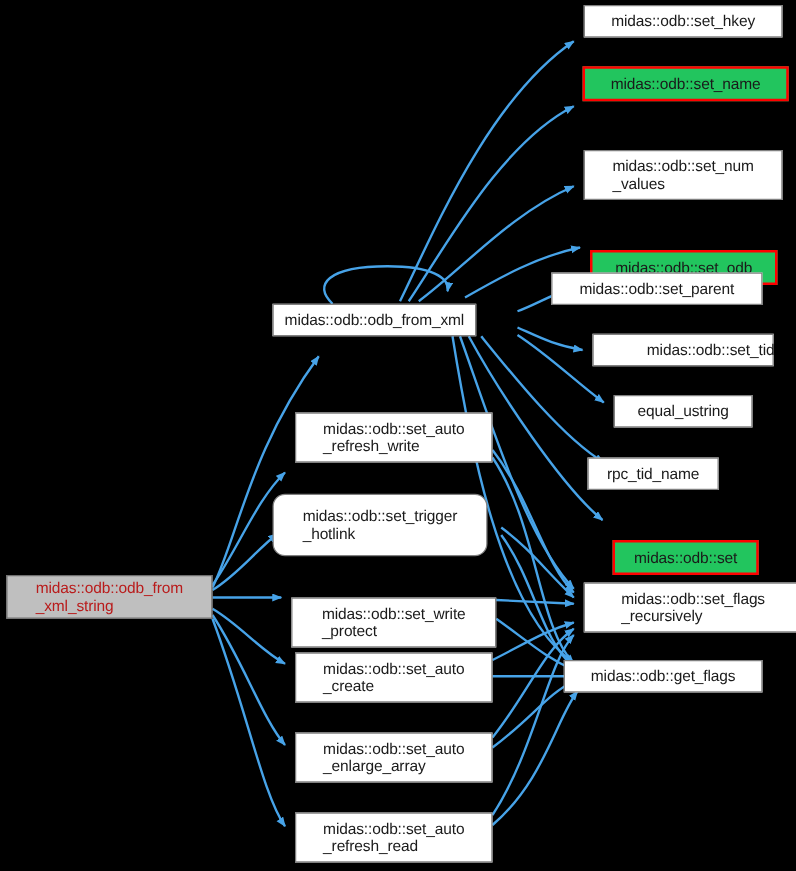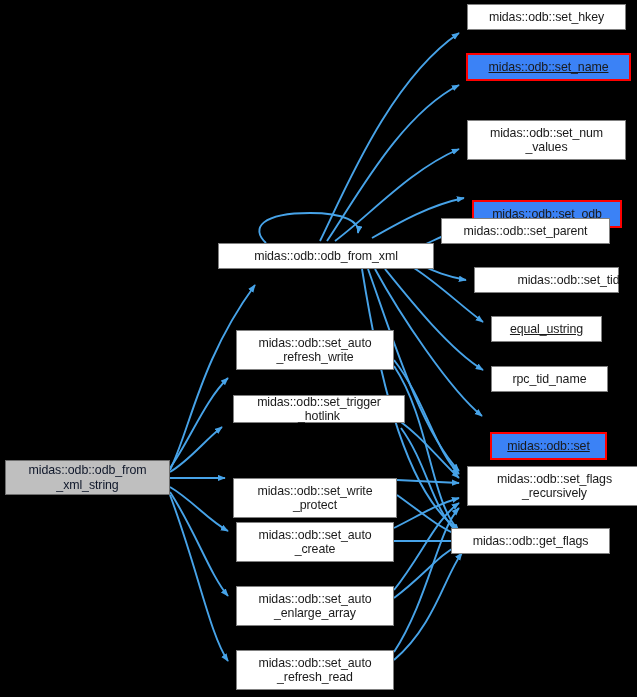--- a/index.html
+++ b/index.html
@@ -22,39 +22,37 @@
     width: 637px;
     height: 697px;
     pointer-events: none;
   }
   .node {
     position: absolute;
     box-sizing: border-box;
     display: flex;
     align-items: center;
     justify-content: center;
-    text-align: center;
     font-size: 12.4px;
     line-height: 14.5px;
     color: #1a1a1a;
     background: #ffffff;
     border: 1px solid #808080;
     white-space: pre-line;
     letter-spacing: -0.1px;
     z-index: 5;
   }
   .node.highlight {
     background: #bfbfbf;
     border: 1px solid #6e6e6e;
-    color: #0f172a;
+    color: #b91c1c;
   }
   .node.alert {
-    background: #3b82f6;
+    background: #22c55e;
     border: 2px solid #ff0000;
-    text-decoration: underline;
   }
 </style>
 </head>
 <body>
 
 <div id="canvas">
 
   <svg id="edges" viewBox="0 0 637 697" xmlns="http://www.w3.org/2000/svg">
     <defs>
       <marker id="ah" markerWidth="9" markerHeight="9" refX="7.2" refY="3.2" orient="auto" markerUnits="userSpaceOnUse">
@@ -92,41 +90,41 @@
         <path d="M394,590 C422,555 435,520 459,503" marker-end="url(#ah)"></path>
         <path d="M394,598 C425,575 438,555 459,545" marker-end="url(#ah)"></path>
         <path d="M394,652 C428,600 438,530 459,508" marker-end="url(#ah)"></path>
         <path d="M394,660 C435,625 445,575 462,553" marker-end="url(#ah)"></path>
       </g>
   </svg>
 
   <div id="node-layer">
       <div class="node highlight" style="left: 5px; top: 460px; width: 165px; height: 35px;">midas::odb::odb_from
 _xml_string</div>
-      <div class="node" style="left: 218px; top: 243px; width: 216px; height: 26px;">midas::odb::odb_from_xml</div>
+      <div class="node" style="left: 218px; top: 243px; width: 163px; height: 26px;">midas::odb::odb_from_xml</div>
       <div class="node" style="left: 236px; top: 330px; width: 158px; height: 40px;">midas::odb::set_auto
 _refresh_write</div>
-      <div class="node" style="left: 233px; top: 395px; width: 172px; height: 28px;">midas::odb::set_trigger
+      <div class="node" style="left: 218px; top: 395px; width: 172px; height: 50px; border-radius: 10px;">midas::odb::set_trigger
 _hotlink</div>
       <div class="node" style="left: 233px; top: 458px; width: 164px; height: 40px; margin-top: 20px;">midas::odb::set_write
 _protect</div>
       <div class="node" style="left: 236px; top: 522px; width: 158px; height: 40px;">midas::odb::set_auto
 _create</div>
       <div class="node" style="left: 236px; top: 586px; width: 158px; height: 40px;">midas::odb::set_auto
 _enlarge_array</div>
       <div class="node" style="left: 236px; top: 650px; width: 158px; height: 40px;">midas::odb::set_auto
 _refresh_read</div>
       <div class="node" style="left: 467px; top: 4px; width: 159px; height: 26px;">midas::odb::set_hkey</div>
       <div class="node alert" style="left: 466px; top: 53px; width: 165px; height: 28px;">midas::odb::set_name</div>
       <div class="node" style="left: 467px; top: 120px; width: 159px; height: 40px;">midas::odb::set_num
 _values</div>
       <div class="node alert" style="left: 472px; top: 166px; width: 150px; height: 28px; margin-top: 34px;">midas::odb::set_odb</div>
       <div class="node" style="left: 441px; top: 218px; width: 169px; height: 26px;">midas::odb::set_parent</div>
       <div class="node" style="left: 474px; top: 267px; width: 145px; height: 26px; padding-left: 44px;">midas::odb::set_tid</div>
-      <div class="node" style="left: 491px; top: 316px; width: 111px; height: 26px; text-decoration: underline;">equal_ustring</div>
-      <div class="node" style="left: 491px; top: 366px; width: 117px; height: 26px;">rpc_tid_name</div>
+      <div class="node" style="left: 491px; top: 316px; width: 111px; height: 26px;">equal_ustring</div>
+      <div class="node" style="left: 470px; top: 366px; width: 105px; height: 26px;">rpc_tid_name</div>
       <div class="node alert" style="left: 490px; top: 432px; width: 117px; height: 28px;">midas::odb::set</div>
       <div class="node" style="left: 467px; top: 466px; width: 175px; height: 40px;">midas::odb::set_flags
 _recursively</div>
       <div class="node" style="left: 451px; top: 528px; width: 159px; height: 26px;">midas::odb::get_flags</div>
     </div>
 
 </div>
 
 </body></html>

